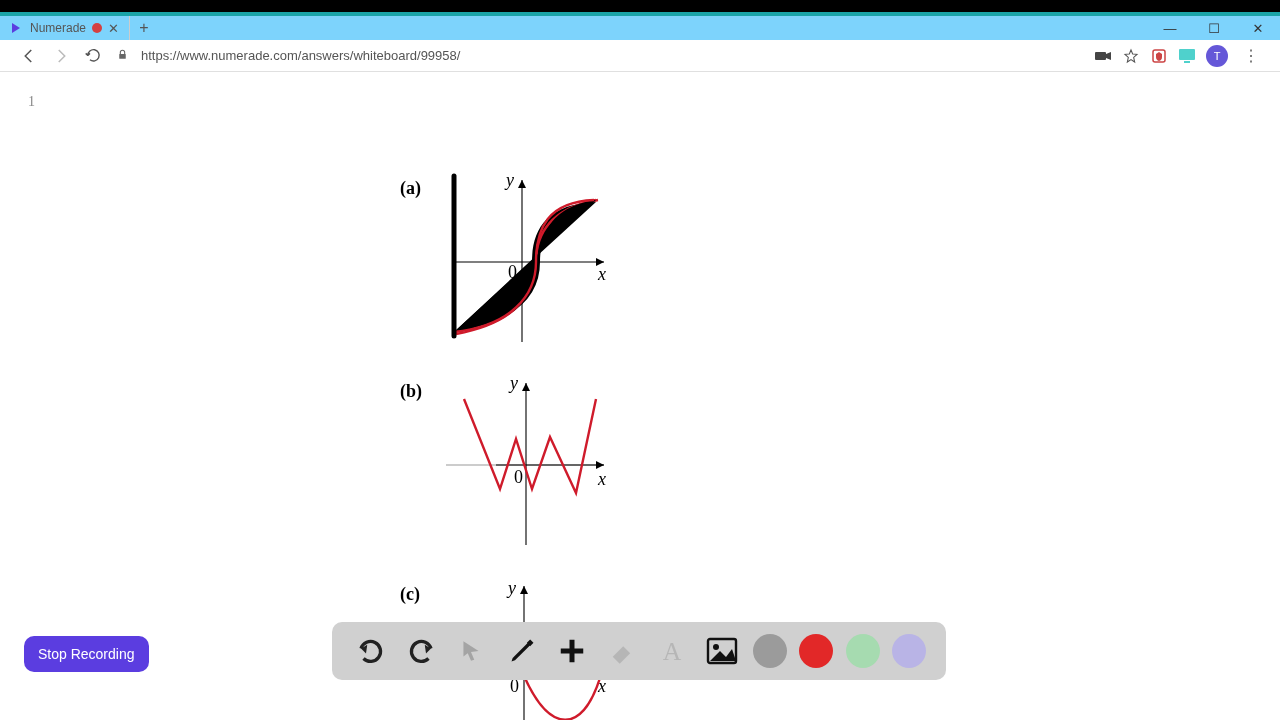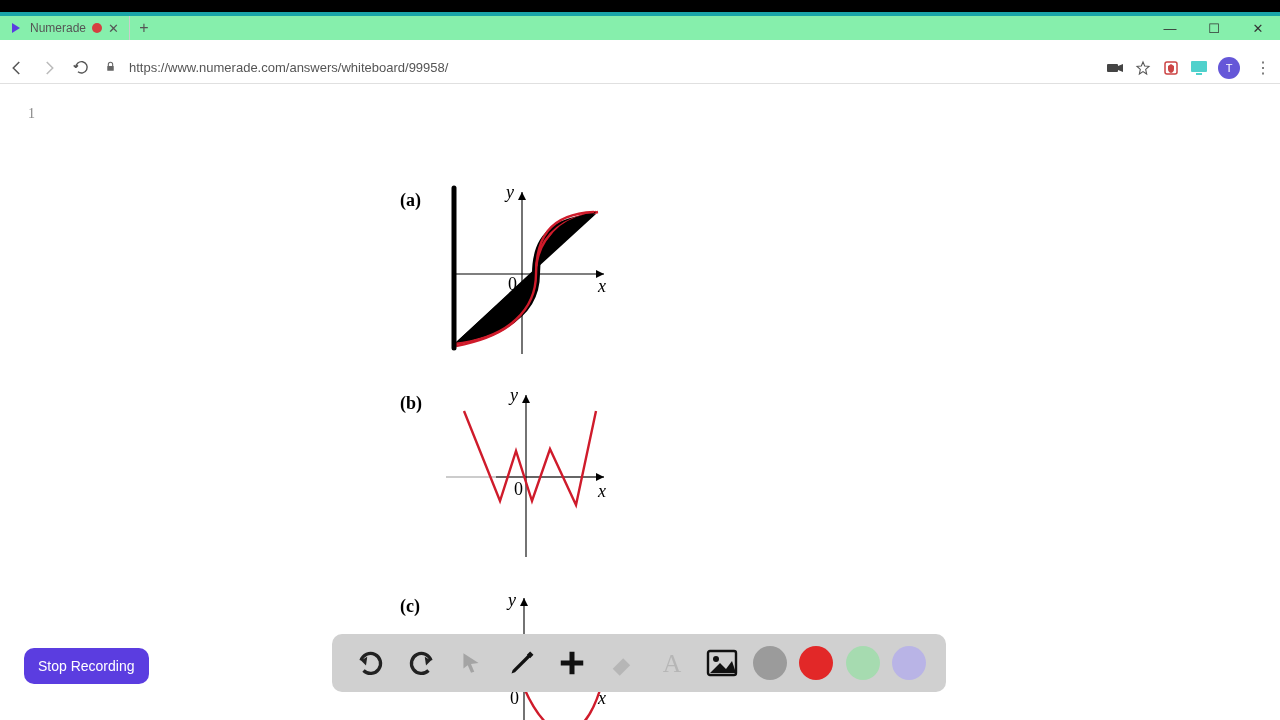--- a/index.html
+++ b/index.html
@@ -1,29 +1,29 @@
 <!DOCTYPE html>
 <html><head>
 <meta charset="utf-8">
 <style>
   * { box-sizing: border-box; margin: 0; padding: 0; }
   body { width: 1280px; height: 720px; font-family: "Segoe UI", Arial, sans-serif; background: #000; overflow: hidden; }
   .black-bar-top { height: 12px; background: #000; }
   .teal-bar { height: 4px; background: #1aa4a8; }
   .window-frame { background: #fff; height: 704px; }
-  .titlebar { height: 24px; background: #86efac; display: flex; align-items: center; }
+  .titlebar { height: 24px; background: #7dd3fc; display: flex; align-items: center; }
   .tab { display: flex; align-items: center; height: 24px; padding: 0 10px 0 8px; border-right: 1px solid #ccc; gap: 6px; }
   .favicon { width: 16px; height: 16px; display: flex; align-items: center; justify-content: center; }
   .tab-title { font-size: 12px; color: #555; flex: 1; max-width: 110px; white-space: nowrap; overflow: hidden; }
   .rec-dot { width: 10px; height: 10px; border-radius: 50%; background: #d54040; }
   .close-x { font-size: 13px; color: #555; cursor: pointer; }
   .new-tab { width: 28px; text-align: center; font-size: 16px; color: #555; cursor: pointer; }
   .winctrl { margin-left: auto; display: flex; }
   .winbtn { width: 44px; height: 24px; display: flex; align-items: center; justify-content: center; color: #333; font-size: 13px; cursor: pointer; }
-  .addrbar { height: 32px; display: flex; align-items: center; padding: 0 4px; border-bottom: 1px solid #e0e0e0; gap: 6px; margin-top: 12px; }
+  .addrbar { height: 32px; display: flex; align-items: center; padding: 0 16px; border-bottom: 1px solid #e0e0e0; gap: 6px; }
   .navicon { width: 26px; height: 26px; display: flex; align-items: center; justify-content: center; color: #666; cursor: pointer; }
   .navicon.disabled { color: #bbb; }
   .lock { color: #5c5c5c; margin-left: 4px; }
   .url { font-size: 13px; color: #555; margin-left: 6px; }
   .addr-right { margin-left: auto; display: flex; align-items: center; gap: 10px; }
   .ext-icon { width: 18px; height: 18px; display: flex; align-items: center; justify-content: center; }
   .avatar { width: 22px; height: 22px; border-radius: 50%; background: #6557d8; color: #fff; font-size: 11px; display:flex;align-items:center;justify-content:center; }
   .page { position: relative; height: 632px; background: #fff; }
   .page-num { position: absolute; top: 22px; left: 28px; font-size: 14px; color: #888; font-family: Georgia, serif; }
   .whiteboard { position: absolute; top: 0; left: 0; right: 0; bottom: 0; }

